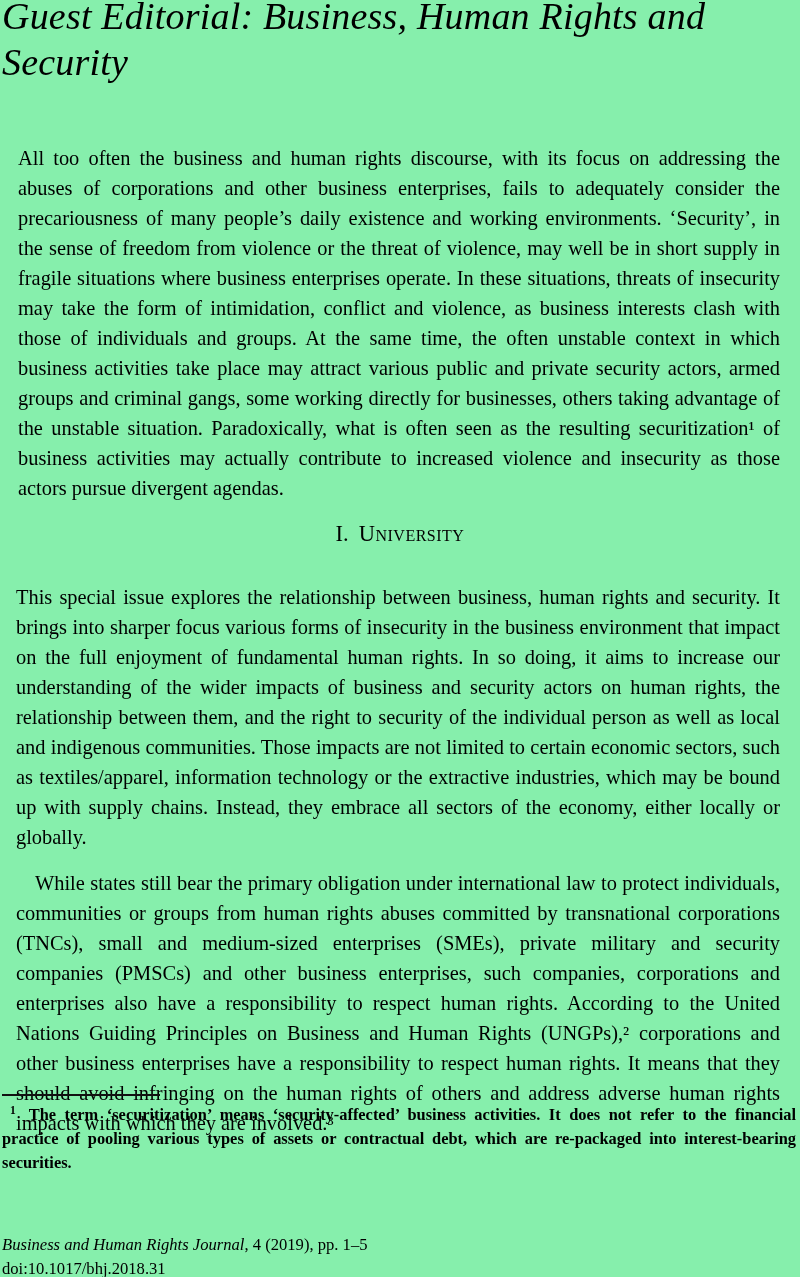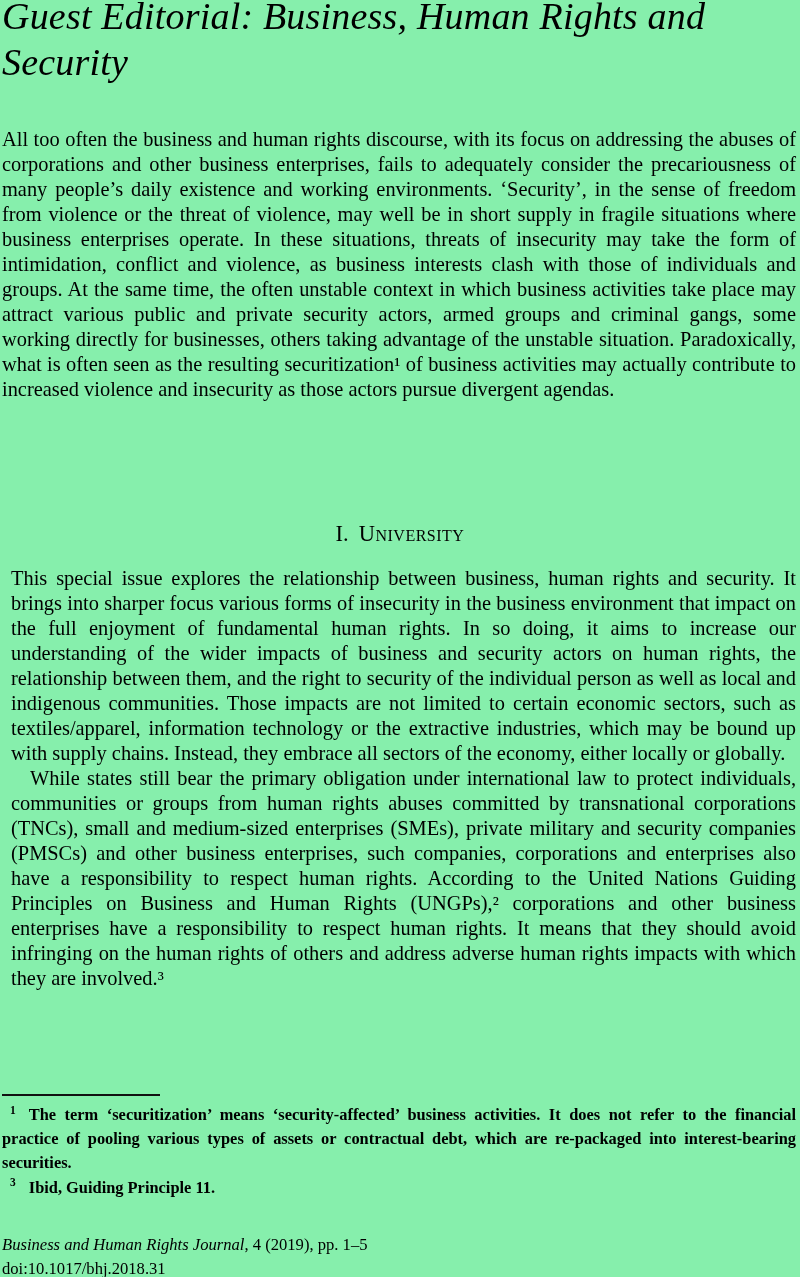--- a/index.html
+++ b/index.html
@@ -22,23 +22,23 @@
     left: 2px;
     width: 780px;
     margin: 0;
     font-size: 38px;
     line-height: 46px;
     font-style: italic;
     font-weight: normal;
     letter-spacing: 0.2px;
   }
   .para {
-    margin: 0;
+    margin: 16px;
     font-size: 20.4px;
-    line-height: 25px;
+    line-height: 30px;
     text-align: justify;
     letter-spacing: 0px;
   }
   .para-1 {
     position: absolute;
     top: 127px;
     left: 2px;
     right: 4px;
   }
   .section-heading {
@@ -55,21 +55,21 @@
   .section-heading .numeral {
     margin-right: 10px;
   }
   .smallcaps {
     font-variant: small-caps;
     letter-spacing: 0.5px;
   }
   .body-block {
     position: absolute;
     top: 566px;
-    left: 11px;
+    left: 0;
     right: 4px;
   }
   .indent {
     text-indent: 19px;
   }
   .fn-rule {
     position: absolute;
     top: 1094px;
     left: 2px;
     width: 158px;
@@ -131,23 +131,20 @@
     <p class="para">This special issue explores the relationship between business, human rights and security. It brings into sharper focus various forms of insecurity in the business environment that impact on the full enjoyment of fundamental human rights. In so doing, it aims to increase our understanding of the wider impacts of business and security actors on human rights, the relationship between them, and the right to security of the individual person as well as local and indigenous communities. Those impacts are not limited to certain economic sectors, such as textiles/apparel, information technology or the extractive industries, which may be bound up with supply chains. Instead, they embrace all sectors of the economy, either locally or globally.</p>
     <p class="para indent">While states still bear the primary obligation under international law to protect individuals, communities or groups from human rights abuses committed by transnational corporations (TNCs), small and medium-sized enterprises (SMEs), private military and security companies (PMSCs) and other business enterprises, such companies, corporations and enterprises also have a responsibility to respect human rights. According to the United Nations Guiding Principles on Business and Human Rights (UNGPs),² corporations and other business enterprises have a responsibility to respect human rights. It means that they should avoid infringing on the human rights of others and address adverse human rights impacts with which they are involved.³</p>
   </div>
 
   <div class="fn-rule"></div>
 
   <div class="footnotes">
     <p class="footnote">
       <span class="fn-num">1</span><span>The term ‘securitization’ means ‘security-affected’ business activities. It does not refer to the financial practice of pooling various types of assets or contractual debt, which are re-packaged into interest-bearing securities.</span>
     </p>
-    <p class="footnote">
-      <span class="fn-num">3</span><span>Ibid, Guiding Principle 11.</span>
-    </p>
   </div>
 
   <div class="footer">
     <div class="footer-row">
       <span>
         <span class="journal-name">Business and Human Rights Journal</span><span>, 4 (2019), pp. 1–5</span>
       </span>
     </div>
     <div>doi:10.1017/bhj.2018.31</div>
   </div>

